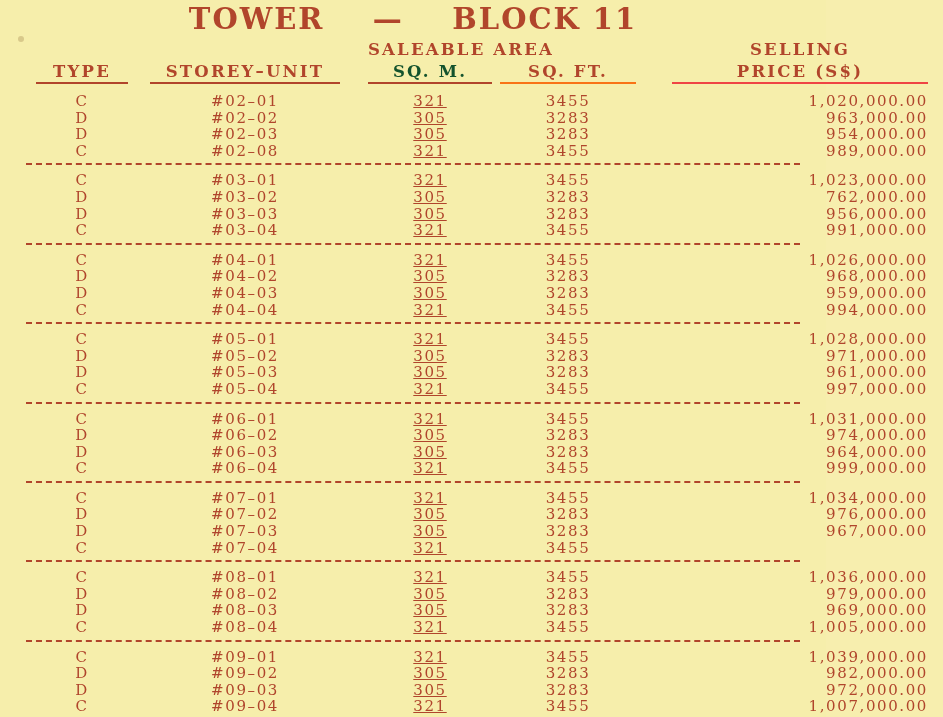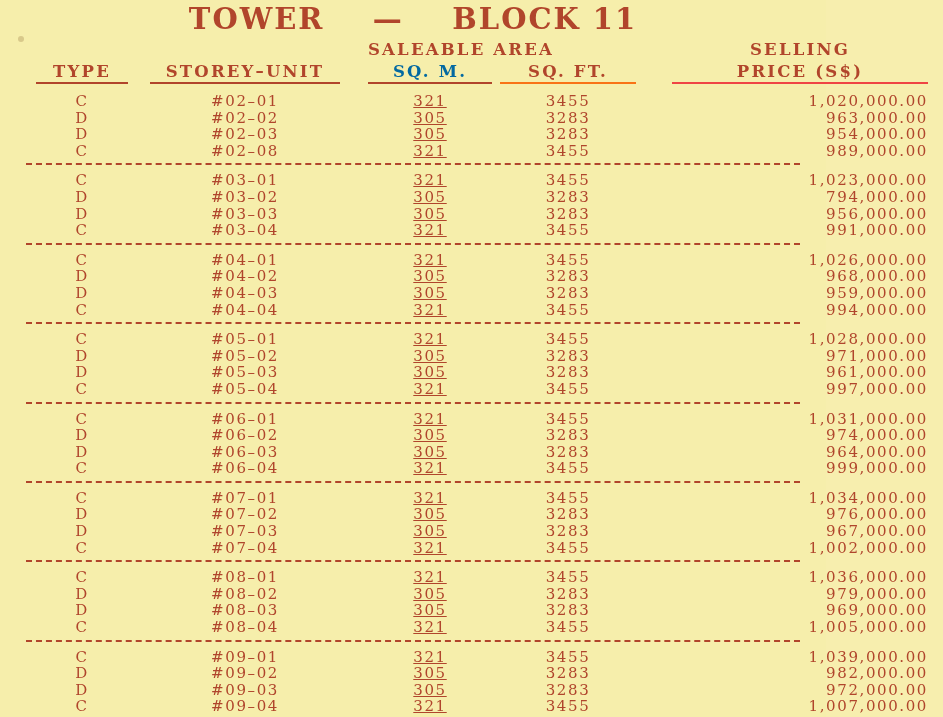--- a/index.html
+++ b/index.html
@@ -83,21 +83,21 @@
   }
   .hdr-sqm {
     position: absolute;
     left: 368px;
     top: 26px;
     width: 124px;
     text-align: center;
     font-size: 16.5px;
     font-weight: bold;
     letter-spacing: 2.2px;
-    color: #0369a1;
+    color: #14532d;
     border-bottom: 2px solid #b1452b;
     padding-bottom: 1px;
   }
   .hdr-sqft {
     position: absolute;
     left: 500px;
     top: 26px;
     width: 136px;
     text-align: center;
     font-size: 16.5px;
@@ -201,21 +201,21 @@
   <div class="groups" id="groups">
       <div class="group">
         <div class="row"><span class="c-type">C</span><span class="c-unit">#02–01</span><span class="c-sqm">321</span><span class="c-sqft">3455</span><span class="c-price">1,020,000.00</span></div>
         <div class="row"><span class="c-type">D</span><span class="c-unit">#02–02</span><span class="c-sqm">305</span><span class="c-sqft">3283</span><span class="c-price">963,000.00</span></div>
         <div class="row"><span class="c-type">D</span><span class="c-unit">#02–03</span><span class="c-sqm">305</span><span class="c-sqft">3283</span><span class="c-price">954,000.00</span></div>
         <div class="row"><span class="c-type">C</span><span class="c-unit">#02–08</span><span class="c-sqm">321</span><span class="c-sqft">3455</span><span class="c-price">989,000.00</span></div>
       </div>
       <div class="divider"></div>
       <div class="group">
         <div class="row"><span class="c-type">C</span><span class="c-unit">#03–01</span><span class="c-sqm">321</span><span class="c-sqft">3455</span><span class="c-price">1,023,000.00</span></div>
-        <div class="row"><span class="c-type">D</span><span class="c-unit">#03–02</span><span class="c-sqm">305</span><span class="c-sqft">3283</span><span class="c-price">794,000.00</span></div>
+        <div class="row"><span class="c-type">D</span><span class="c-unit">#03–02</span><span class="c-sqm">305</span><span class="c-sqft">3283</span><span class="c-price">762,000.00</span></div>
         <div class="row"><span class="c-type">D</span><span class="c-unit">#03–03</span><span class="c-sqm">305</span><span class="c-sqft">3283</span><span class="c-price">956,000.00</span></div>
         <div class="row"><span class="c-type">C</span><span class="c-unit">#03–04</span><span class="c-sqm">321</span><span class="c-sqft">3455</span><span class="c-price">991,000.00</span></div>
       </div>
       <div class="divider"></div>
       <div class="group">
         <div class="row"><span class="c-type">C</span><span class="c-unit">#04–01</span><span class="c-sqm">321</span><span class="c-sqft">3455</span><span class="c-price">1,026,000.00</span></div>
         <div class="row"><span class="c-type">D</span><span class="c-unit">#04–02</span><span class="c-sqm">305</span><span class="c-sqft">3283</span><span class="c-price">968,000.00</span></div>
         <div class="row"><span class="c-type">D</span><span class="c-unit">#04–03</span><span class="c-sqm">305</span><span class="c-sqft">3283</span><span class="c-price">959,000.00</span></div>
         <div class="row"><span class="c-type">C</span><span class="c-unit">#04–04</span><span class="c-sqm">321</span><span class="c-sqft">3455</span><span class="c-price">994,000.00</span></div>
       </div>
@@ -231,21 +231,21 @@
         <div class="row"><span class="c-type">C</span><span class="c-unit">#06–01</span><span class="c-sqm">321</span><span class="c-sqft">3455</span><span class="c-price">1,031,000.00</span></div>
         <div class="row"><span class="c-type">D</span><span class="c-unit">#06–02</span><span class="c-sqm">305</span><span class="c-sqft">3283</span><span class="c-price">974,000.00</span></div>
         <div class="row"><span class="c-type">D</span><span class="c-unit">#06–03</span><span class="c-sqm">305</span><span class="c-sqft">3283</span><span class="c-price">964,000.00</span></div>
         <div class="row"><span class="c-type">C</span><span class="c-unit">#06–04</span><span class="c-sqm">321</span><span class="c-sqft">3455</span><span class="c-price">999,000.00</span></div>
       </div>
       <div class="divider"></div>
       <div class="group">
         <div class="row"><span class="c-type">C</span><span class="c-unit">#07–01</span><span class="c-sqm">321</span><span class="c-sqft">3455</span><span class="c-price">1,034,000.00</span></div>
         <div class="row"><span class="c-type">D</span><span class="c-unit">#07–02</span><span class="c-sqm">305</span><span class="c-sqft">3283</span><span class="c-price">976,000.00</span></div>
         <div class="row"><span class="c-type">D</span><span class="c-unit">#07–03</span><span class="c-sqm">305</span><span class="c-sqft">3283</span><span class="c-price">967,000.00</span></div>
-        <div class="row"><span class="c-type">C</span><span class="c-unit">#07–04</span><span class="c-sqm">321</span><span class="c-sqft">3455</span><span class="c-price">1,002,000.00</span></div>
+        <div class="row"><span class="c-type">C</span><span class="c-unit">#07–04</span><span class="c-sqm">321</span><span class="c-sqft">3455</span></div>
       </div>
       <div class="divider"></div>
       <div class="group">
         <div class="row"><span class="c-type">C</span><span class="c-unit">#08–01</span><span class="c-sqm">321</span><span class="c-sqft">3455</span><span class="c-price">1,036,000.00</span></div>
         <div class="row"><span class="c-type">D</span><span class="c-unit">#08–02</span><span class="c-sqm">305</span><span class="c-sqft">3283</span><span class="c-price">979,000.00</span></div>
         <div class="row"><span class="c-type">D</span><span class="c-unit">#08–03</span><span class="c-sqm">305</span><span class="c-sqft">3283</span><span class="c-price">969,000.00</span></div>
         <div class="row"><span class="c-type">C</span><span class="c-unit">#08–04</span><span class="c-sqm">321</span><span class="c-sqft">3455</span><span class="c-price">1,005,000.00</span></div>
       </div>
       <div class="divider"></div>
       <div class="group">

